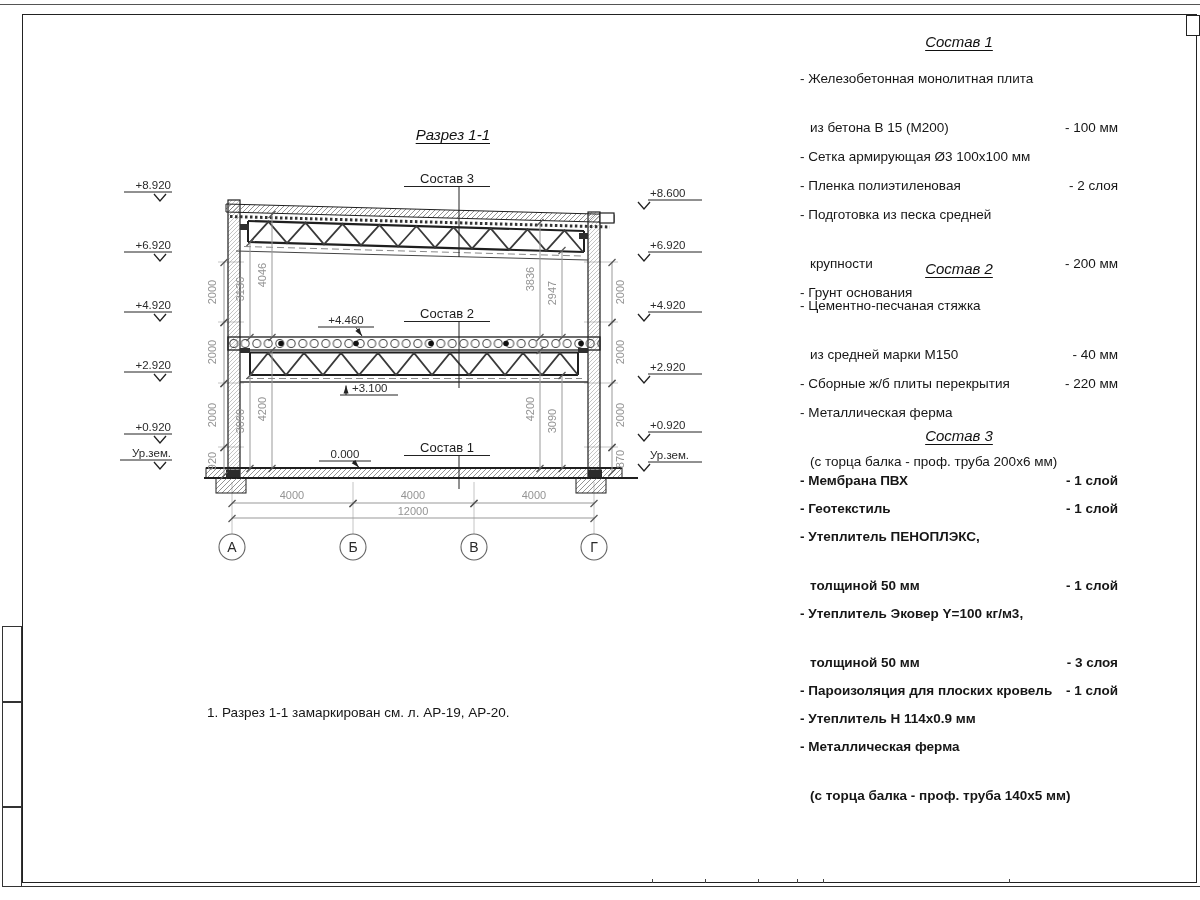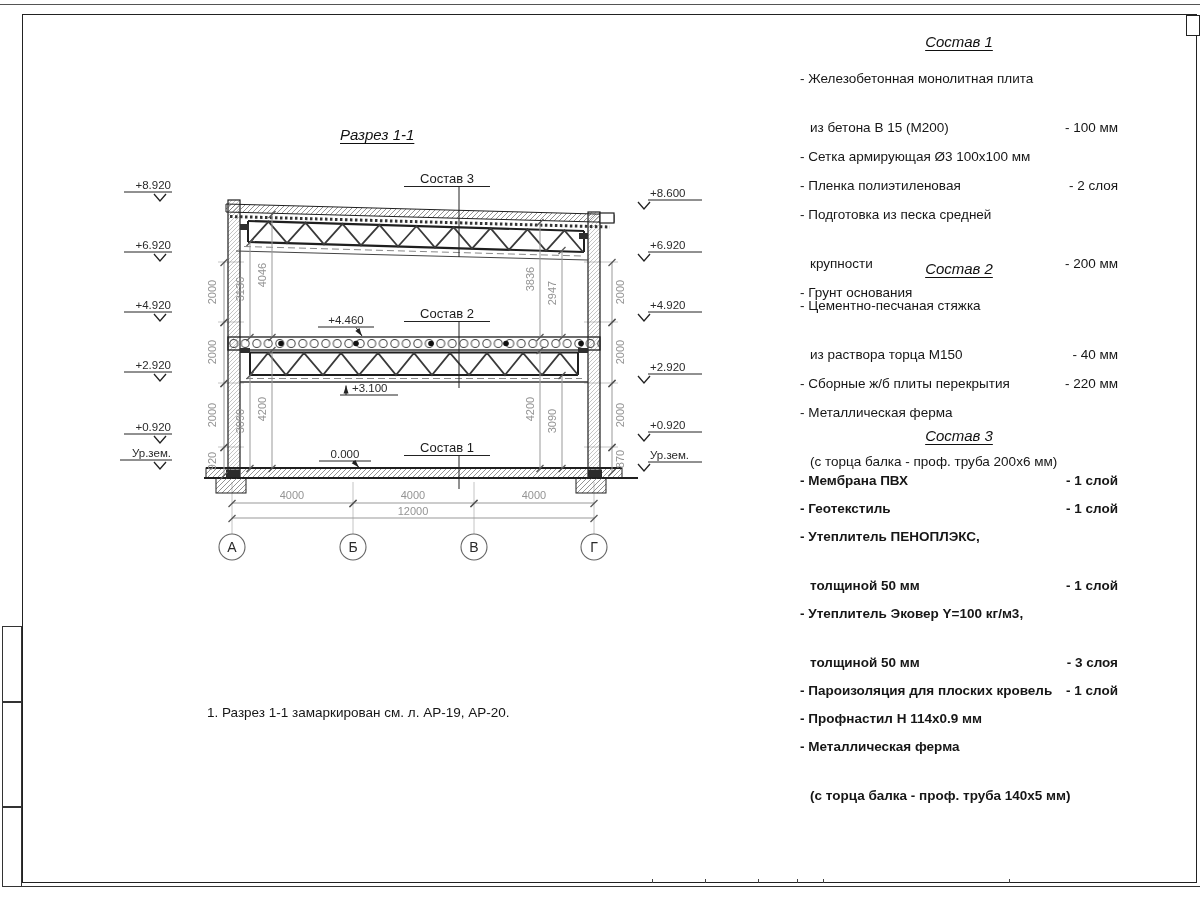--- a/index.html
+++ b/index.html
@@ -4,21 +4,21 @@
 <style>
   html,body{margin:0;padding:0;background:#fff;}
   .page{position:relative;width:1200px;height:900px;background:#ffffff;overflow:hidden;
         font-family:"Liberation Sans", sans-serif;color:#1b1b1b;}
   .topline{position:absolute;left:0;top:4px;width:1200px;height:1px;background:#555;}
   .frame{position:absolute;left:22px;top:14px;width:1175px;height:869px;border:1.5px solid #222;box-sizing:border-box;}
   .corner-box{position:absolute;left:1186px;top:15px;width:14px;height:21px;border:1.5px solid #222;background:#fff;box-sizing:border-box;}
   .stamp-box{position:absolute;left:2px;width:20px;border:1px solid #333;background:#fff;box-sizing:border-box;}
   .bottomline2{position:absolute;left:22px;top:886px;width:1178px;height:1px;background:#333;}
   .btick{position:absolute;top:879px;width:1px;height:4px;background:#444;}
-  .dwg-title{position:absolute;left:340px;top:126px;width:150px;text-align:left;
+  .dwg-title{position:absolute;left:340px;top:126px;width:150px;text-align:right;
              font-size:15px;font-style:italic;text-decoration:underline;text-underline-offset:3px;color:#111;}
   .note{position:absolute;left:207px;top:705px;font-size:13.5px;color:#161616;}
   svg.drawing{position:absolute;left:100px;top:120px;}
   .specs{position:absolute;left:800px;top:0;width:318px;}
   .spec-section{position:absolute;left:0;width:318px;}
   .spec-heading{font-size:15px;font-style:italic;text-decoration:underline;text-underline-offset:3px;
                 text-align:center;color:#111;margin-bottom:20px;}
   .spec-item{display:flex;justify-content:space-between;margin-bottom:12px;font-size:13.5px;line-height:17px;color:#161616;}
   .s3 .spec-item{margin-bottom:11px;font-weight:bold;}
   .spec-lines{flex:1 1 auto;}
@@ -310,21 +310,21 @@
             <div>- Грунт основания</div>
           </div>
       </div>
     </div>
 
     <div class="spec-section" style="top:260px;">
       <div class="spec-heading">Состав 2</div>
       <div class="spec-item">
         <div class="spec-lines">
             <div>- Цементно-песчаная стяжка</div>
-            <div class="l2">из раствора торца М150</div>
+            <div class="l2">из средней марки М150</div>
           </div>
         <div class="spec-value">- 40 мм</div>
       </div>
       <div class="spec-item">
         <div class="spec-lines">
             <div>- Сборные ж/б плиты перекрытия</div>
           </div>
         <div class="spec-value">- 220 мм</div>
       </div>
       <div class="spec-item">
@@ -364,21 +364,21 @@
         <div class="spec-value">- 3 слоя</div>
       </div>
       <div class="spec-item">
         <div class="spec-lines">
             <div>- Пароизоляция для плоских кровель</div>
           </div>
         <div class="spec-value">- 1 слой</div>
       </div>
       <div class="spec-item">
         <div class="spec-lines">
-            <div>- Профнастил Н 114х0.9 мм</div>
+            <div>- Утеплитель Н 114х0.9 мм</div>
           </div>
       </div>
       <div class="spec-item">
         <div class="spec-lines">
             <div>- Металлическая ферма</div>
             <div class="l2">(с торца балка - проф. труба 140х5 мм)</div>
           </div>
       </div>
     </div>
   </div>

